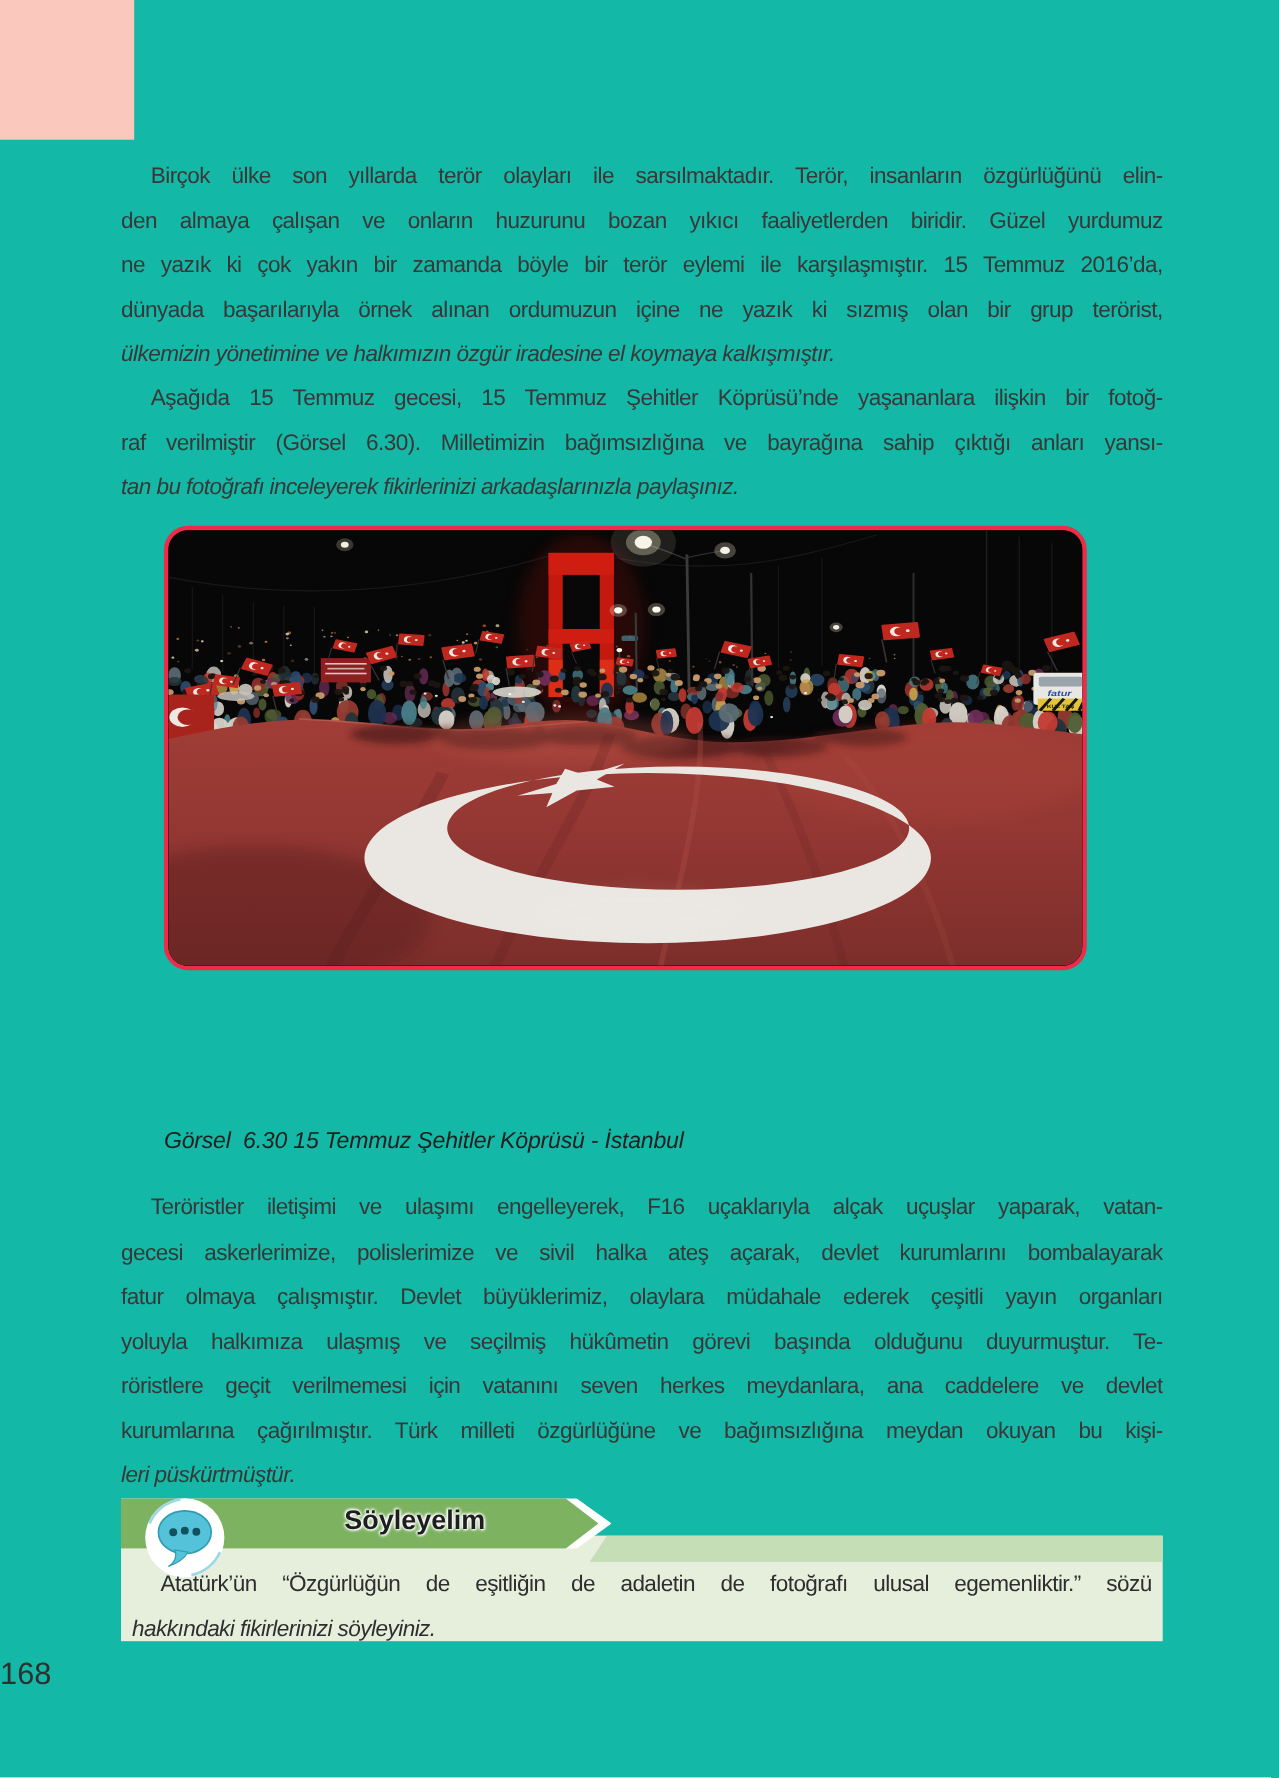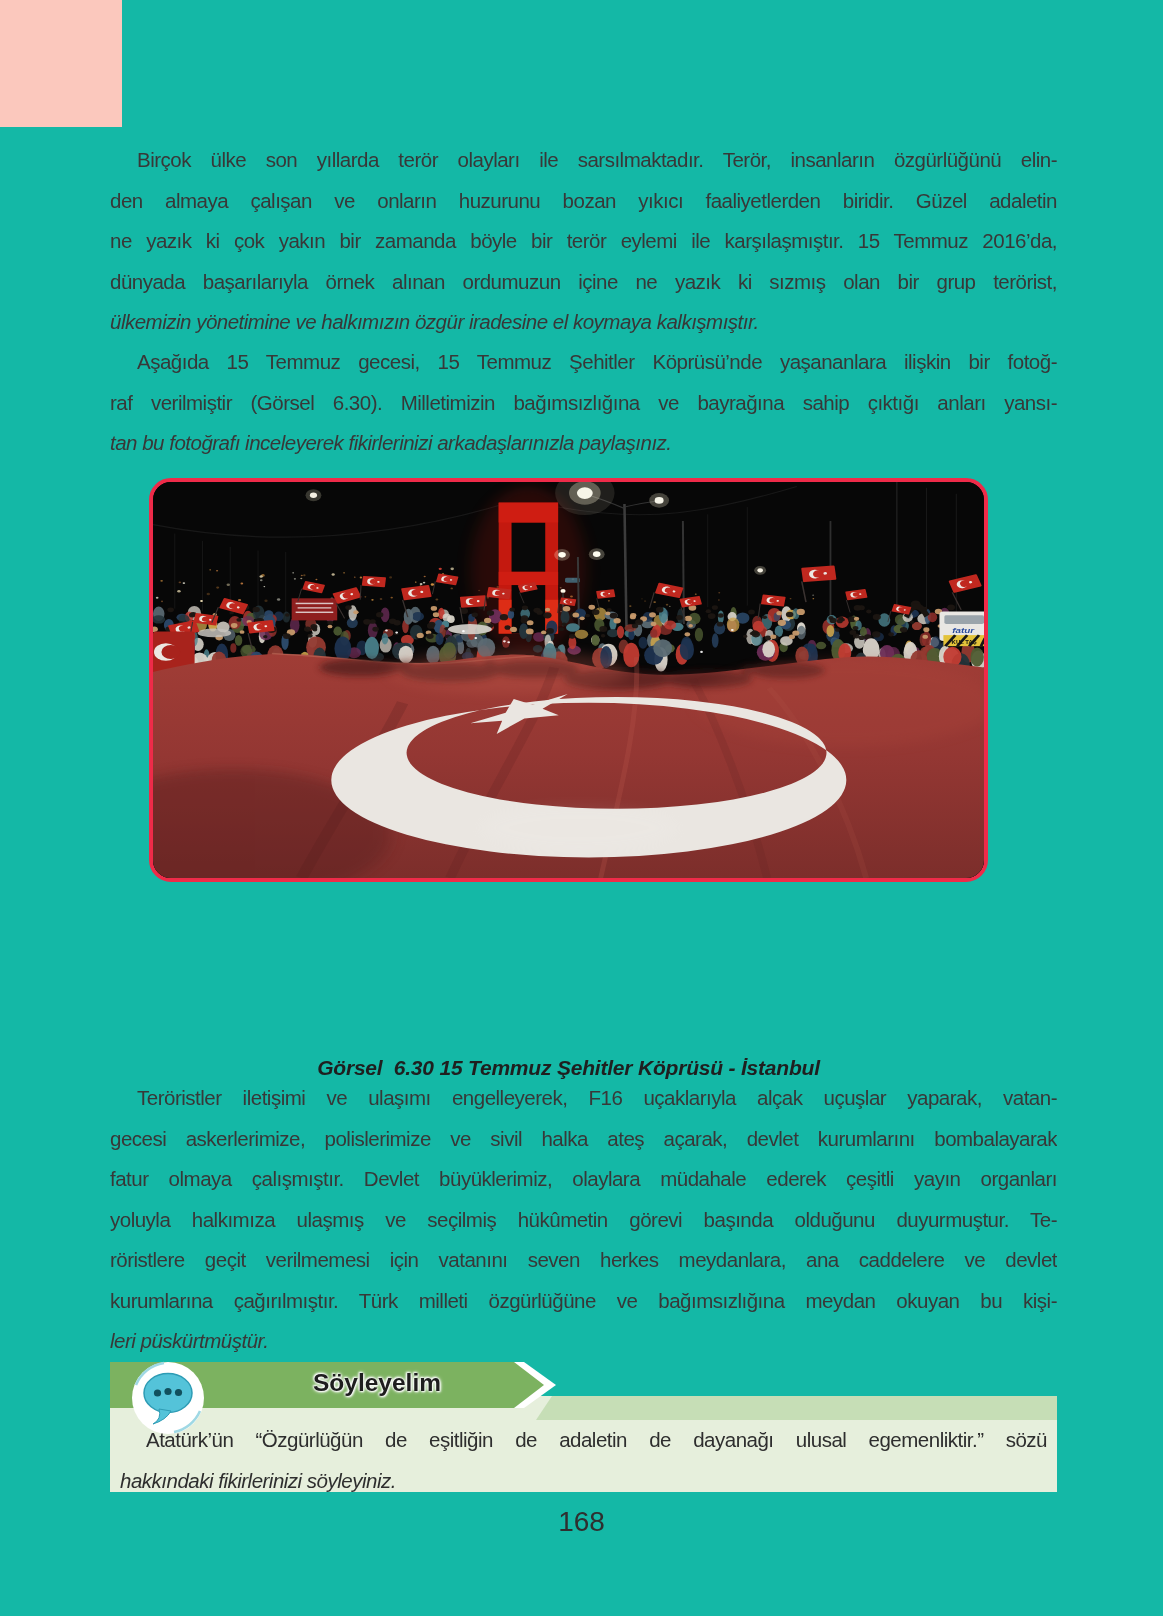--- a/index.html
+++ b/index.html
@@ -9,49 +9,49 @@
   .textblock{position:absolute;left:110px;width:947px;font-size:20.5px;letter-spacing:-0.5px;}
   .pline{height:40.5px;line-height:40.5px;overflow:hidden;text-align:justify;text-align-last:justify;}
   .pline.last{text-align-last:left;font-style:italic;}
   .pline.first{text-indent:27px;}
   #para1{top:140px;}
   #para2{top:342px;}
   #para3{top:1078px;}
   .photo-frame{position:absolute;left:149px;top:478px;width:839px;height:404px;
       box-sizing:border-box;border:4px solid #ee2b49;border-radius:22px;overflow:hidden;background:#070707;}
   .photo-frame svg{display:block;width:100%;height:100%;}
-  .figure-caption{position:absolute;left:149px;top:1056px;width:839px;text-align:center;
-      font-style:italic;font-size:21px;color:#1f1f1f;letter-spacing:-0.2px;font-weight:bold;}
+  .figure-caption{position:absolute;left:149px;top:1026px;width:839px;text-align:left;
+      font-style:italic;font-size:21px;color:#1f1f1f;letter-spacing:-0.2px;}
   .callout{position:absolute;left:110px;top:1362px;width:1112px;height:130px;padding-left:32px;}
   .callout-panel{position:absolute;left:0;top:34px;width:947px;height:96px;background:#e6efdc;}
   .callout-band{position:absolute;left:426px;top:34px;width:521px;height:24px;background:#c6deb6;
       clip-path:polygon(16px 0,100% 0,100% 100%,0 100%);}
   .callout-bar-gap{position:absolute;left:0;top:0;width:446px;height:46px;background:#ffffff;
       clip-path:polygon(0 0,414px 0,446px 23px,414px 46px,0 46px);}
   .callout-bar{position:absolute;left:0;top:0;width:434px;height:46px;background:#7cb260;
       clip-path:polygon(0 0,404px 0,434px 23px,404px 46px,0 46px);}
   .callout-title{position:absolute;left:100px;top:7px;width:334px;text-align:center;
       font-size:24.5px;font-weight:700;color:#1e1e1e;
       text-shadow:0 0 3px #fff,0 0 4px #fff,1px 1px 2px #fff,-1px -1px 2px #fff;}
   .callout-icon{position:absolute;left:18px;top:-5px;width:80px;height:82px;}
   .callout-quote{position:absolute;left:10px;top:58px;width:927px;font-size:20.5px;letter-spacing:-0.5px;color:#2e2e2e;}
   .callout-quote .pline.first{text-indent:26px;}
-  .page-number{position:absolute;left:0;top:1506px;width:1163px;text-align:center;
+  .page-number{position:absolute;left:0;top:1506px;width:1163px;
       font-size:28px;color:#2f2f2f;}
 </style>
 </head>
 <body>
 
 <div class="page">
 
   <div class="pink-block"></div>
 
   <div id="para1" class="textblock">
       <div class="pline first">Birçok ülke son yıllarda terör olayları ile sarsılmaktadır. Terör, insanların özgürlüğünü elin-</div>
-      <div class="pline">den almaya çalışan ve onların huzurunu bozan yıkıcı faaliyetlerden biridir. Güzel adaletin</div>
+      <div class="pline">den almaya çalışan ve onların huzurunu bozan yıkıcı faaliyetlerden biridir. Güzel yurdumuz</div>
       <div class="pline">ne yazık ki çok yakın bir zamanda böyle bir terör eylemi ile karşılaşmıştır. 15 Temmuz 2016’da,</div>
       <div class="pline">dünyada başarılarıyla örnek alınan ordumuzun içine ne yazık ki sızmış olan bir grup terörist,</div>
       <div class="pline last">ülkemizin yönetimine ve halkımızın özgür iradesine el koymaya kalkışmıştır.</div>
     </div>
   <div id="para2" class="textblock">
       <div class="pline first">Aşağıda 15 Temmuz gecesi, 15 Temmuz Şehitler Köprüsü’nde yaşananlara ilişkin bir fotoğ-</div>
       <div class="pline">raf verilmiştir (Görsel 6.30). Milletimizin bağımsızlığına ve bayrağına sahip çıktığı anları yansı-</div>
       <div class="pline last">tan bu fotoğrafı inceleyerek fikirlerinizi arkadaşlarınızla paylaşınız.</div>
     </div>
 
@@ -815,19 +815,19 @@
       <circle cx="40" cy="41" r="36" fill="#ffffff"></circle>
       <path d="M8,28 A36,36 0 0 1 36,6" stroke="#9fd8e4" stroke-width="2.5" fill="none"></path>
       <path d="M72,54 A36,36 0 0 1 46,75" stroke="#9fd8e4" stroke-width="2.5" fill="none"></path>
       <ellipse cx="40" cy="36" rx="24" ry="19.5" fill="#54c3d9" stroke="#2e9cb5" stroke-width="1.5"></ellipse>
       <path d="M31,52 Q34,62 25,67 Q38,63 43,54 Z" fill="#54c3d9" stroke="#2e9cb5" stroke-width="1"></path>
       <circle cx="29.5" cy="36" r="3.6" fill="#11505e"></circle>
       <circle cx="40" cy="34.5" r="3.6" fill="#11505e"></circle>
       <circle cx="50.5" cy="35.5" r="3.6" fill="#11505e"></circle>
     </svg>
     <div class="callout-quote">
-        <div class="pline first">Atatürk’ün “Özgürlüğün de eşitliğin de adaletin de dayanağı ulusal egemenliktir.” sözü</div>
+        <div class="pline first">Atatürk’ün “Özgürlüğün de eşitliğin de adaletin de fotoğrafı ulusal egemenliktir.” sözü</div>
         <div class="pline last">hakkındaki fikirlerinizi söyleyiniz.</div>
       </div>
   </div>
 
   <div class="page-number">168</div>
 </div>
 
 </body></html>

